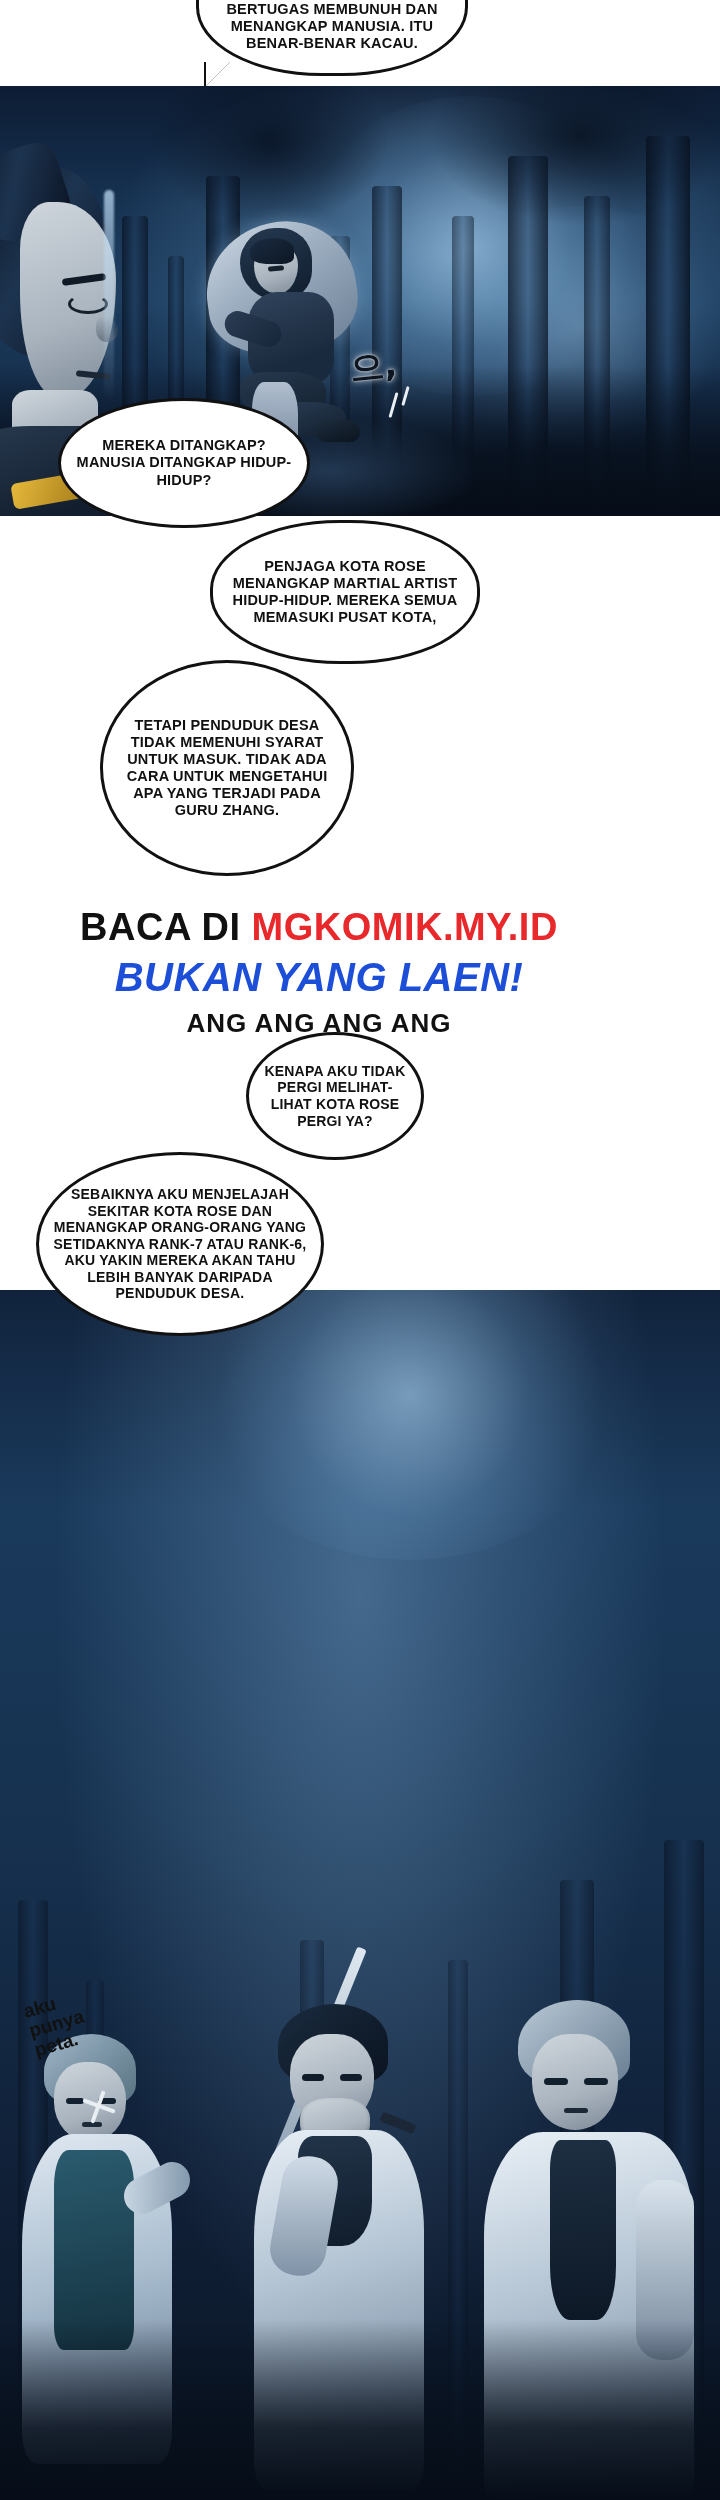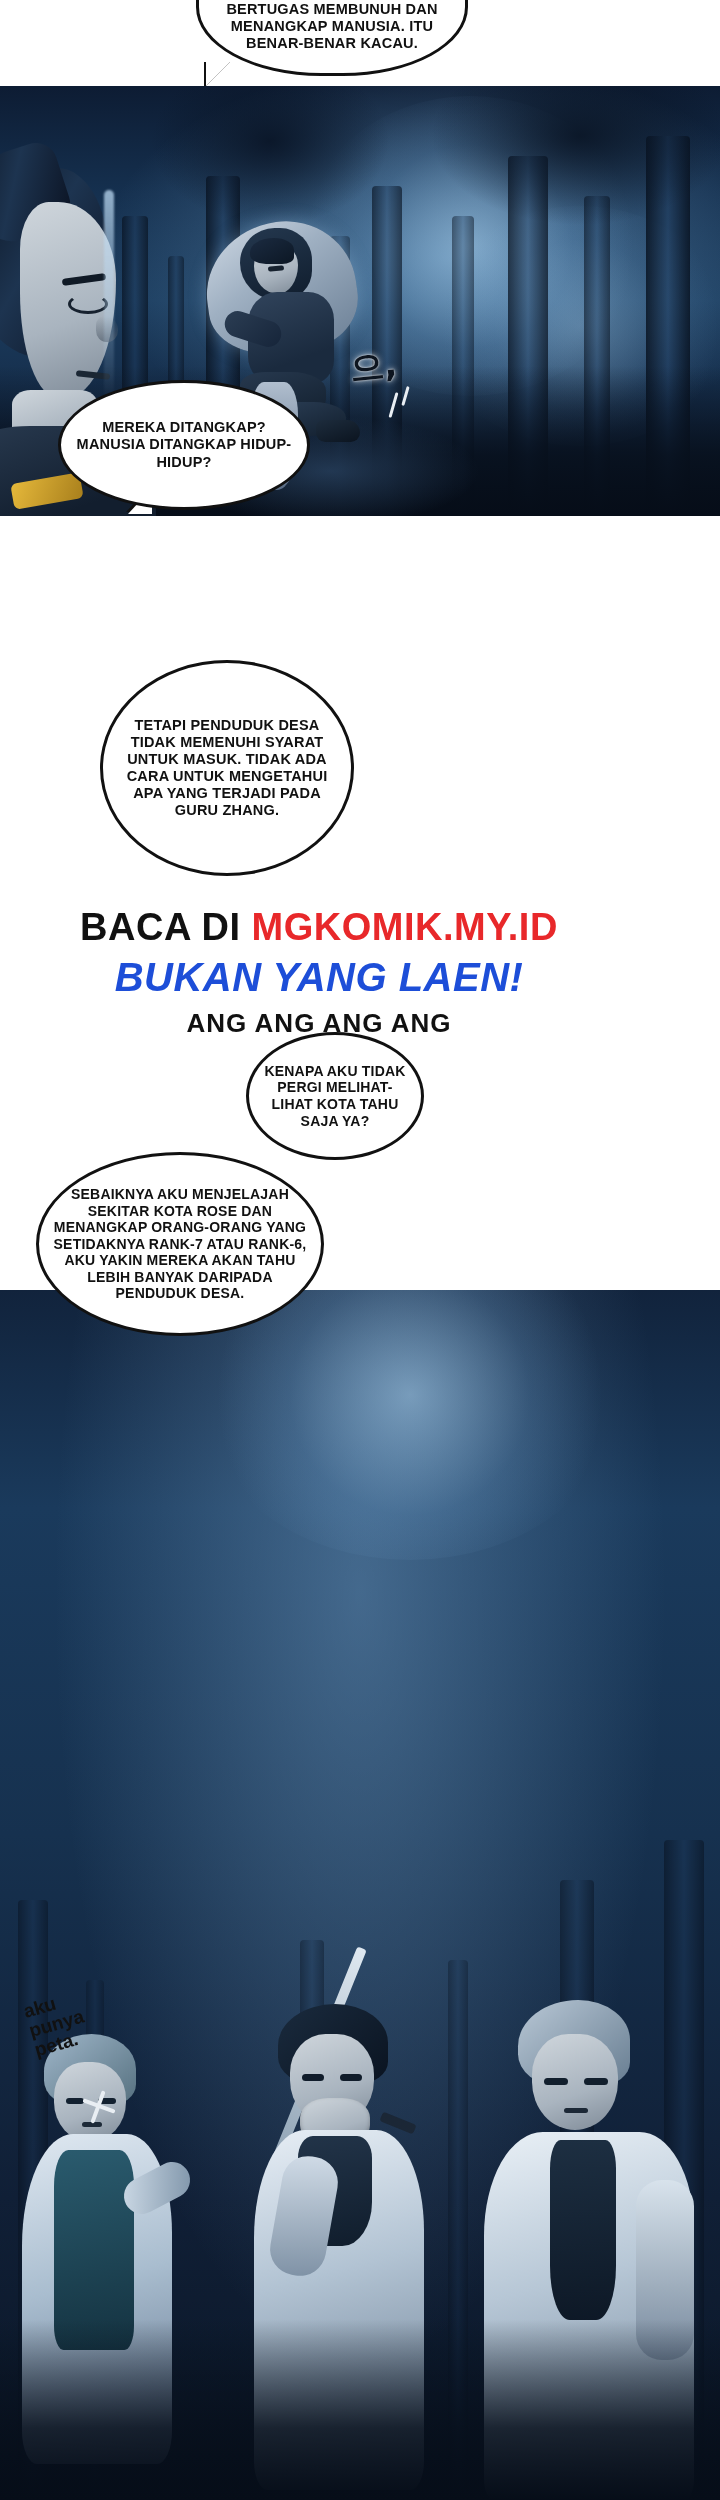--- a/index.html
+++ b/index.html
@@ -223,45 +223,48 @@
       <div style="position:absolute;left:128px;top:100px;width:10px;height:210px;background:linear-gradient(180deg,rgba(190,220,245,.75),rgba(190,220,245,0));border-radius:6px;filter:blur(1px);"></div>
     </div>
 
     <div class="sfx" style="left:350px;top:258px;font-size:34px;transform:rotate(-6deg);">으,</div>
 
     <div class="mark" style="left:392px;top:306px;width:3px;height:26px;transform:rotate(16deg);"></div>
     <div class="mark" style="left:404px;top:300px;width:3px;height:20px;transform:rotate(16deg);"></div>
   </div>
 
   <div class="tail" style="left:128px;top:488px;border-top:0;border-left:24px solid transparent;border-right:0;border-bottom:26px solid #fff;z-index:5;filter:drop-shadow(-2px -2px 0 #111);"></div>
-  <div class="balloon" style="left:58px;top:380px;width:252px;height:130px;border-radius:50%;">
+  <div class="balloon" style="left:58px;top:398px;width:252px;height:130px;border-radius:50%;">
     <div class="txt" style="font-size:14.5px;">MEREKA DITANGKAP? MANUSIA DITANGKAP HIDUP-HIDUP?</div>
   </div>
 
   <div class="panel p-white1"></div>
 
+  <div class="balloon" style="left:210px;top:520px;width:270px;height:144px;border-radius:48%;">
+    <div class="txt" style="font-size:14.5px;">PENJAGA KOTA ROSE MENANGKAP MARTIAL ARTIST HIDUP-HIDUP. MEREKA SEMUA MEMASUKI PUSAT KOTA,</div>
+  </div>
 
   <div class="balloon" style="left:100px;top:660px;width:254px;height:216px;border-radius:50%;">
     <div class="txt" style="font-size:14.5px;">TETAPI PENDUDUK DESA TIDAK MEMENUHI SYARAT UNTUK MASUK. TIDAK ADA CARA UNTUK MENGETAHUI APA YANG TERJADI PADA GURU ZHANG.</div>
   </div>
 
   <div class="panel p-promo">
     <div class="promo-wrap" style="top:18px;">
       <div class="promo-1">
         <span>BACA DI </span><span class="hl">MGKOMIK.MY.ID</span>
       </div>
       <div class="promo-2">BUKAN YANG LAEN!</div>
       <div class="promo-3">ANG ANG ANG ANG</div>
     </div>
   </div>
 
   <div class="panel p-white2"></div>
 
   <div class="balloon" style="left:246px;top:1032px;width:178px;height:128px;border-radius:50%;">
-    <div class="txt" style="font-size:14px;">KENAPA AKU TIDAK PERGI MELIHAT-LIHAT KOTA TAHU SAJA YA?</div>
+    <div class="txt" style="font-size:14px;">KENAPA AKU TIDAK PERGI MELIHAT-LIHAT KOTA ROSE PERGI YA?</div>
   </div>
 
   <div class="balloon" style="left:36px;top:1152px;width:288px;height:184px;border-radius:50%;">
     <div class="txt" style="font-size:14px;">SEBAIKNYA AKU MENJELAJAH SEKITAR KOTA ROSE DAN MENANGKAP ORANG-ORANG YANG SETIDAKNYA RANK-7 ATAU RANK-6, AKU YAKIN MEREKA AKAN TAHU LEBIH BANYAK DARIPADA PENDUDUK DESA.</div>
   </div>
 
   <div class="panel p-bottom">
 
     <div class="glow" style="left:200px;top:-60px;width:420px;height:330px;"></div>
 

